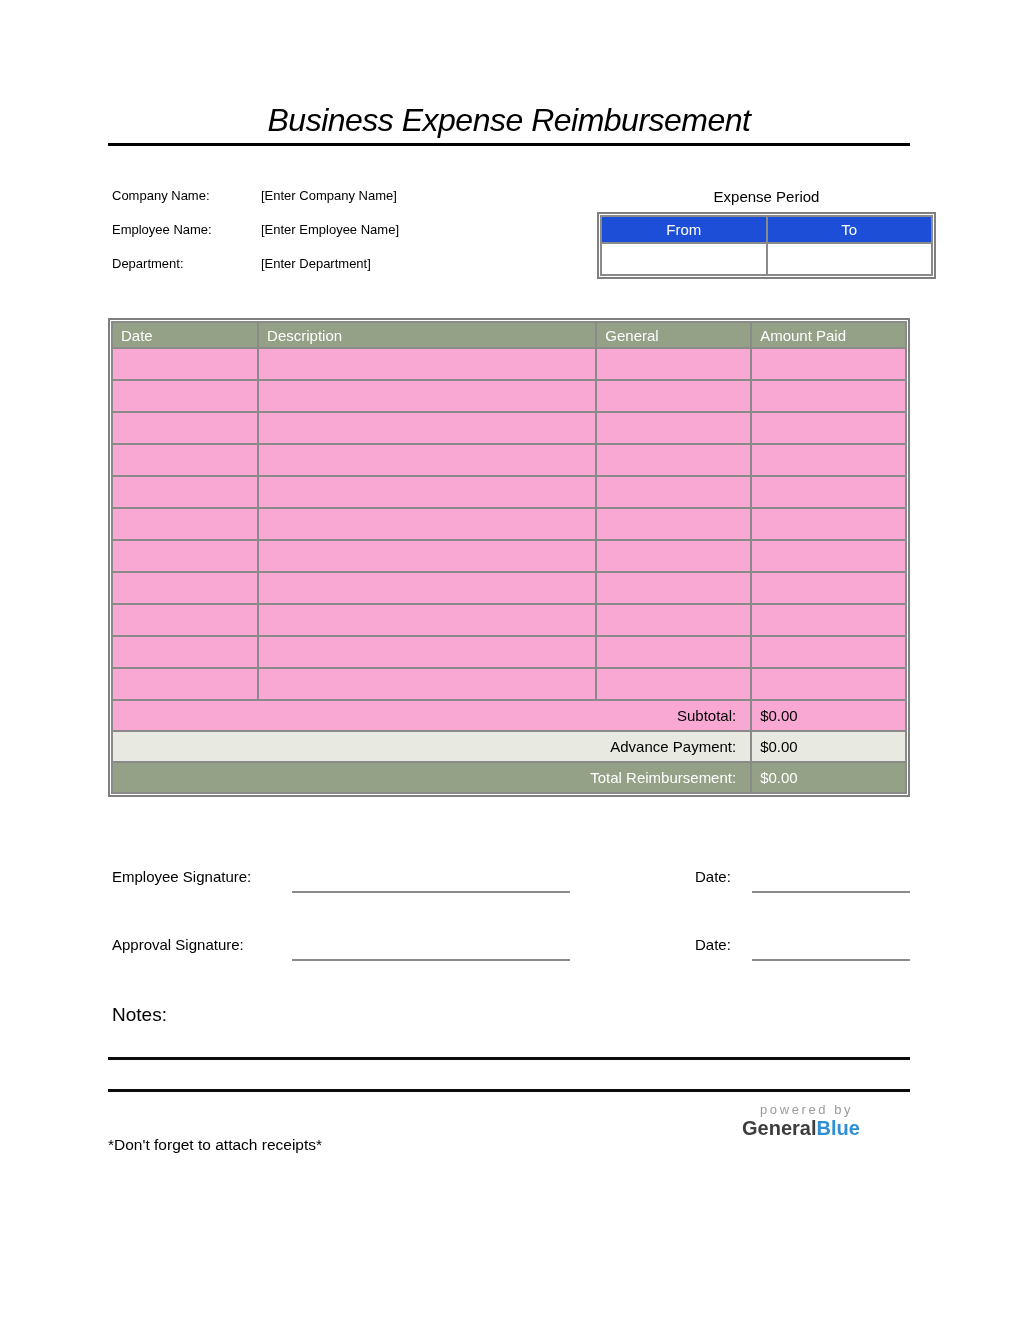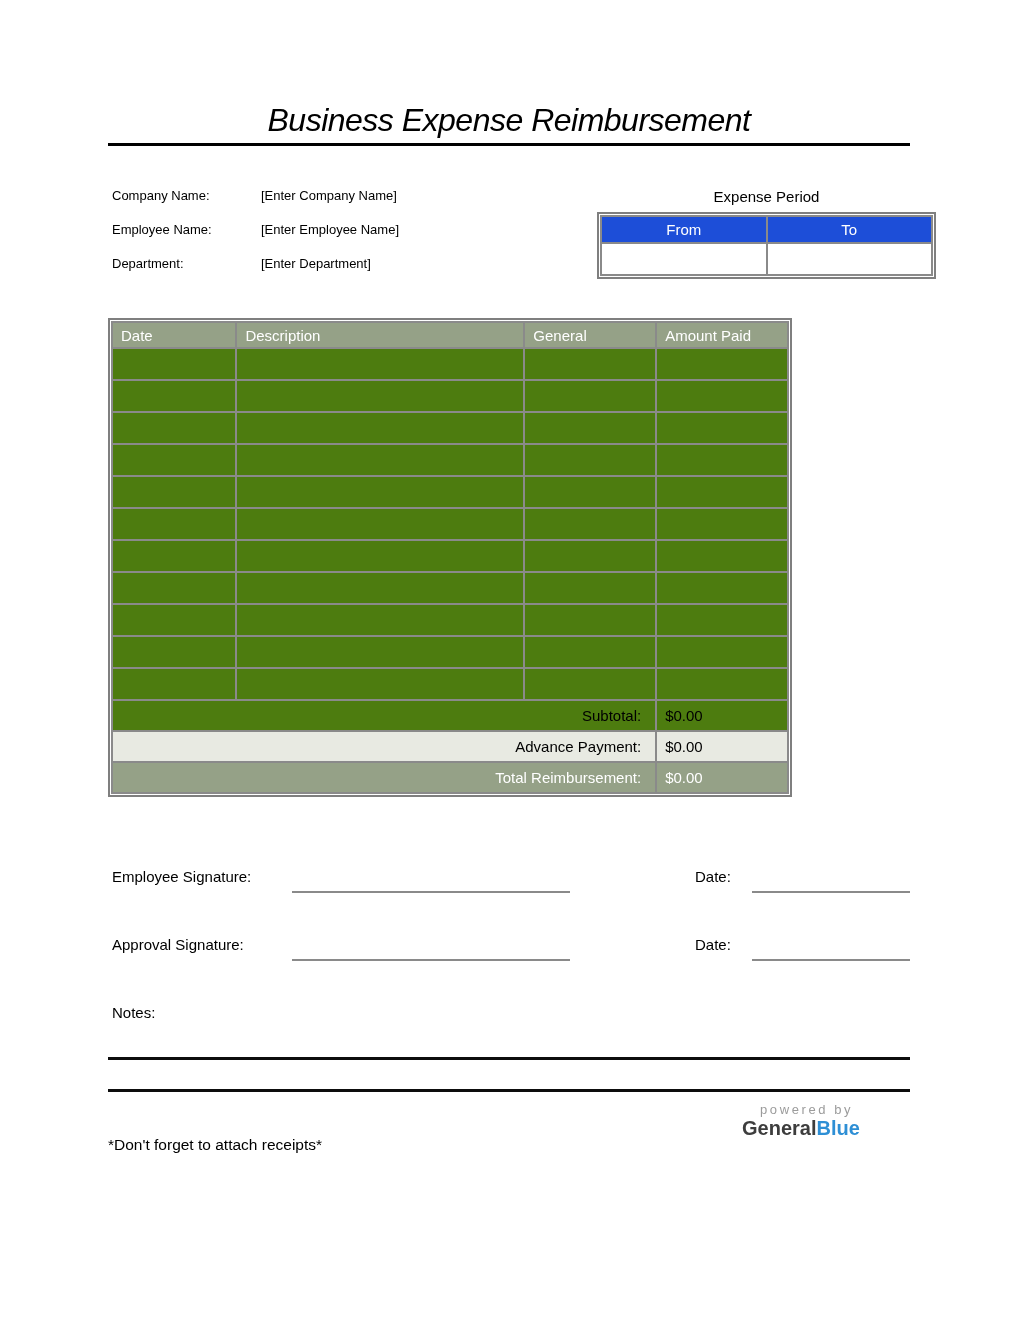--- a/index.html
+++ b/index.html
@@ -35,42 +35,42 @@
   .table-frame { border: 2px solid #7f7f7f; background: #ffffff; padding: 1px; }
   table { width: 100%; border-collapse: collapse; font-size: 15px; }
   th, td { border: 2px solid #8a8a8a; }
   .ep-table th {
     height: 27px; background: #1d4ed8; color: #ffffff;
     font-weight: 400; text-align: center; vertical-align: middle; margin-left: 7px;
   }
   .ep-table td { height: 32px; background: #ffffff; }
 
   
-  .main-block { position: absolute; top: 318px; left: 0; width: 684px; }
+  .main-block { position: absolute; top: 318px; left: 0; width: 802px; }
   .main-table th {
     height: 26px; background: #95A187; color: #ffffff;
     font-weight: 400; text-align: left; vertical-align: middle; padding: 0 8px;
   }
-  .main-table td { height: 32px; background: #4d7c0f; padding: 0 8px; }
+  .main-table td { height: 32px; background: #f9a8d4; padding: 0 8px; }
   .main-table tr.total-row td { height: 31px; }
   .main-table td.total-label { text-align: right; padding-right: 14px; }
   .main-table td.total-value { text-align: left; }
   .main-table tr.total-shaded td { background: #E8EAE2; }
   .main-table tr.total-accent td { background: #95A187; color: #ffffff; }
 
   
   .sig-section { position: absolute; left: 0; width: 802px; }
   .sig-row { position: relative; height: 36px; font-size: 15px; }
   .sig-label { position: absolute; left: 4px; top: 7px; }
   .sig-line { position: absolute; left: 184px; top: 30px; width: 278px; border-top: 2.5px solid #8a8a8a; }
   .sig-date-label { position: absolute; left: 587px; top: 7px; }
   .sig-date-line { position: absolute; left: 644px; top: 30px; width: 158px; border-top: 2.5px solid #8a8a8a; }
 
   
-  .notes-label { position: absolute; top: 1004px; left: 4px; font-size: 15px; }
+  .notes-label { position: absolute; top: 1004px; left: 4px; font-size: 19px; }
   .notes-line-1 { position: absolute; top: 1057px; left: 0; width: 100%; height: 2.5px; background: #0d0d0d; }
   .notes-line-2 { position: absolute; top: 1089px; left: 0; width: 100%; height: 2.5px; background: #0d0d0d; }
 
   
   .reminder { position: absolute; top: 1136px; left: 0; width: 100%; text-align: left; font-size: 15.5px; }
   .brand-block { position: absolute; top: 1102px; left: 634px; width: 168px; }
   .powered-by { font-size: 13px; color: #9b9b9b; letter-spacing: 2.6px; margin-left: 18px; }
   .brand-name { font-size: 20px; font-weight: 600; line-height: 1.1; white-space: nowrap; }
   .brand-first { color: #3d3d3d; }
   .brand-second { color: #2E8FD5; }

